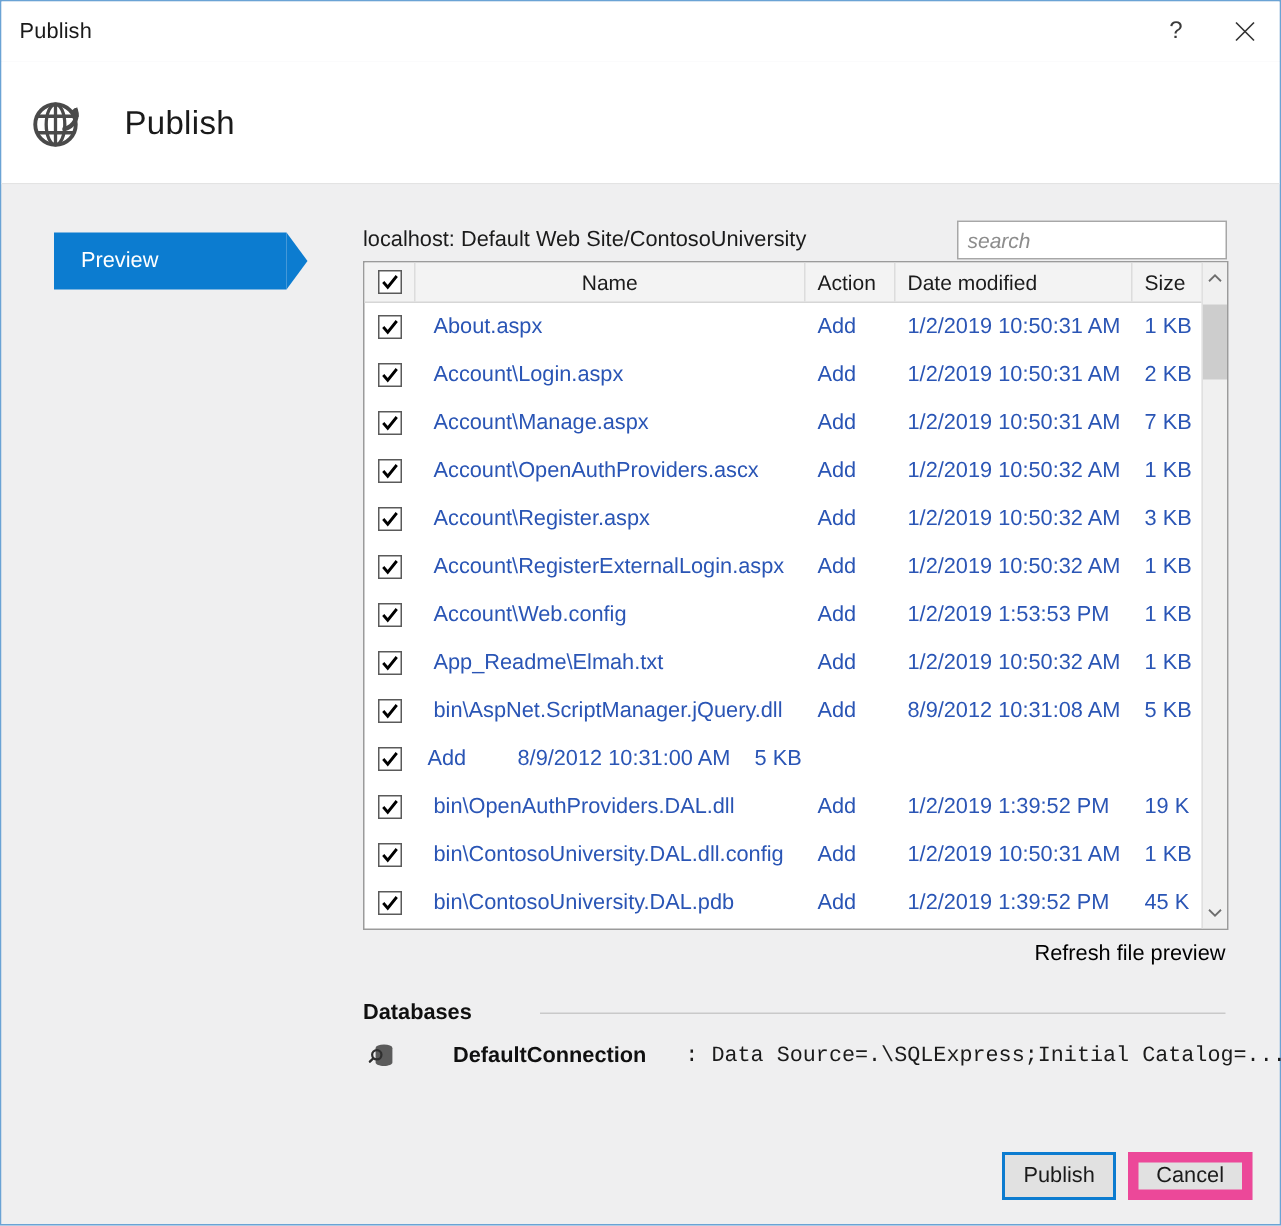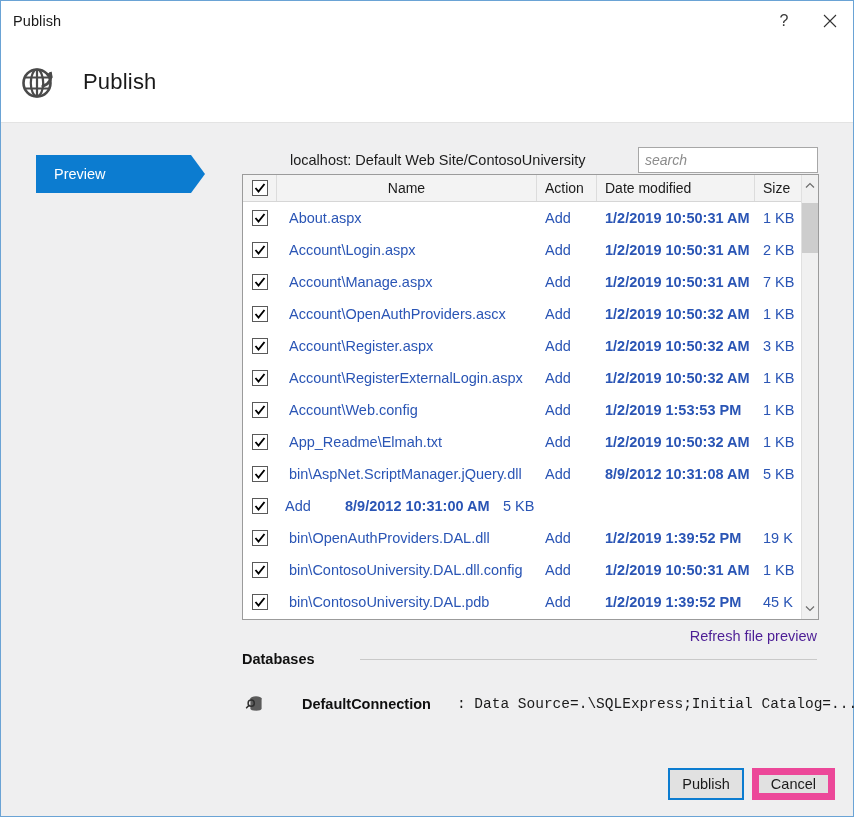--- a/index.html
+++ b/index.html
@@ -116,21 +116,20 @@
   }
 
   
   .path-label {
     position: absolute;
     left: 241px;
     top: 29px;
     font-size: 14.5px;
     color: #1b1b1b;
     white-space: nowrap;
-    margin-left: 48px;
   }
 
   
   .search-box {
     position: absolute;
     left: 637px;
     top: 24px;
     width: 180px;
     height: 26px;
     box-sizing: border-box;
@@ -196,21 +195,21 @@
     display: flex;
     height: 32px;
     align-items: center;
     font-size: 14.5px;
     color: #2a55b5;
     white-space: nowrap;
   }
   .cell-check { width: 34px; display:flex; align-items:center; justify-content:center; }
   .cell-name  { width: 260px; overflow: hidden; text-overflow: clip; padding-left: 12px; box-sizing: border-box; }
   .cell-action{ width: 60px; padding-left: 8px; box-sizing: border-box; }
-  .cell-date  { width: 158px; padding-left: 8px; box-sizing: border-box; font-weight: bold; }
+  .cell-date  { width: 158px; padding-left: 8px; box-sizing: border-box; }
   .cell-size  { width: 48px; padding-left: 8px; box-sizing: border-box; overflow:hidden; }
 
   
   .cbx {
     width: 16px; height: 16px;
     border: 1px solid #5a5a5a;
     background: #fff;
     box-sizing: border-box;
     display: flex; align-items: center; justify-content: center;
     cursor: default;
@@ -245,30 +244,30 @@
     cursor: default;
   }
   .sb-bottom { position:absolute; bottom:0; left:0; width:100%; }
 
   
   .refresh-link {
     position: absolute;
     right: 36px;
     top: 505px;
     font-size: 14.5px;
-    color: #4c1d95;
+    color: #000000;
     cursor: default;
     white-space: nowrap;
   }
 
   
   .db-group {
     position: absolute;
     left: 241px;
-    top: 528px;
+    top: 544px;
     right: 36px;
     display: flex;
     align-items: center;
     gap: 36px;
   }
   .db-title {
     font-size: 14.5px;
     font-weight: bold;
     color: #101010;
     white-space: nowrap;

